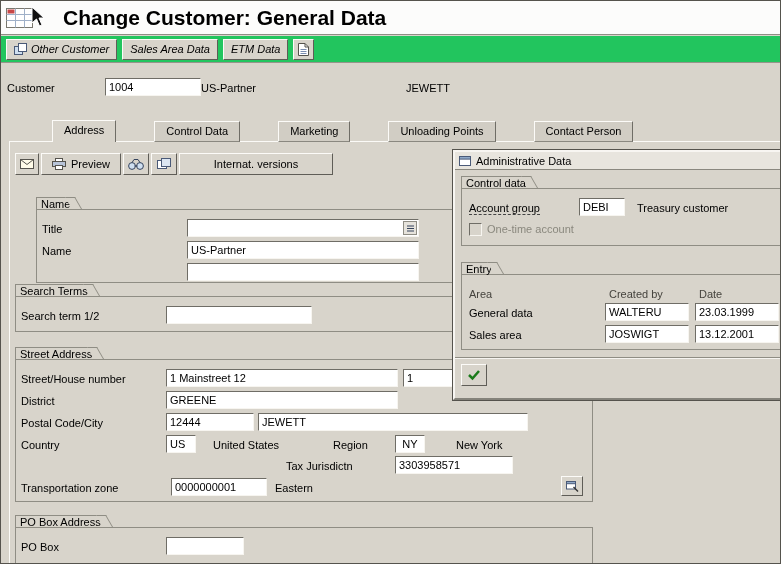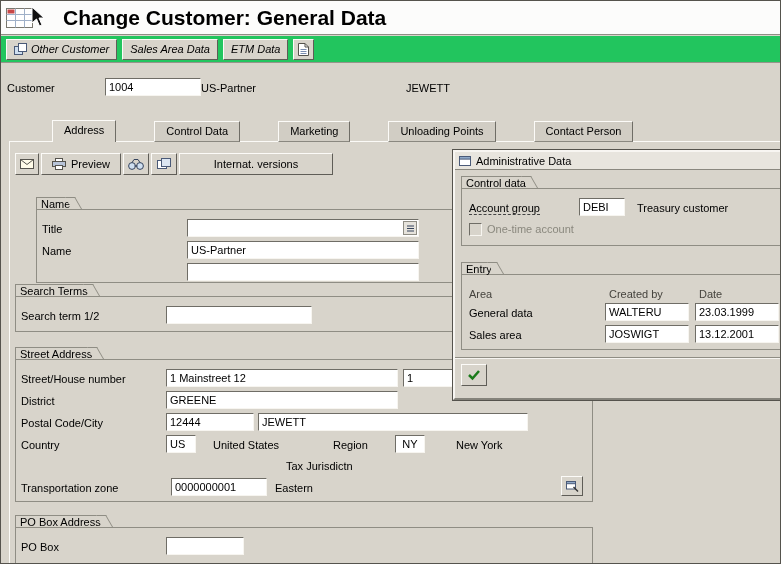--- a/index.html
+++ b/index.html
@@ -183,20 +183,21 @@
     <input class="fld" style="left: 243px; top: 66px; width: 270px;" value="JEWETT">
 
     <div class="lbl" style="left:6px; top:90px;">Country</div>
     <input class="fld" style="left: 151px; top: 88px; width: 30px;" value="US">
     <div class="stext" style="left:198px; top:90px;">United States</div>
     <div class="lbl" style="left:318px; top:90px;">Region</div>
     <input class="fld" style="left: 380px; top: 88px; width: 30px; text-align: center;" value="NY">
     <div class="stext" style="left:441px; top:90px;">New York</div>
 
     <div class="lbl" style="left:271px; top:111px;">Tax Jurisdictn</div>
+    <input class="fld" style="left: 380px; top: 109px; width: 118px;" value="3303958571">
 
     <div class="lbl" style="left:6px; top:133px;">Transportation zone</div>
     <input class="fld" style="left: 156px; top: 131px; width: 96px;" value="0000000001">
     <div class="stext" style="left:260px; top:133px;">Eastern</div>
     <div class="btn" style="left:546px; top:129px; width:22px; height:20px;">
       <svg width="13" height="11" viewBox="0 0 13 11">
           <rect x="0.5" y="0.5" width="9" height="7.5" fill="#fff" stroke="#4a5a78"></rect>
           <rect x="0.5" y="0.5" width="9" height="2.2" fill="#8fa8c8" stroke="#4a5a78"></rect>
           <path d="M7.5 6 L12 10.5" stroke="#333" stroke-width="1.4"></path>
         </svg>

